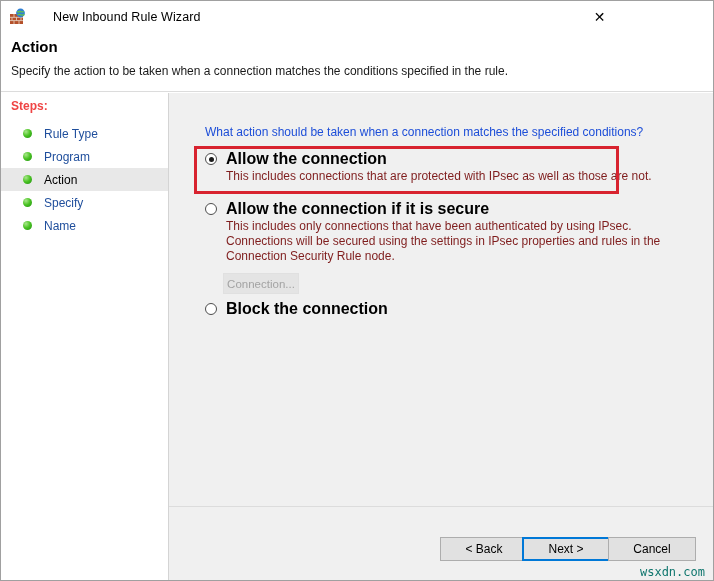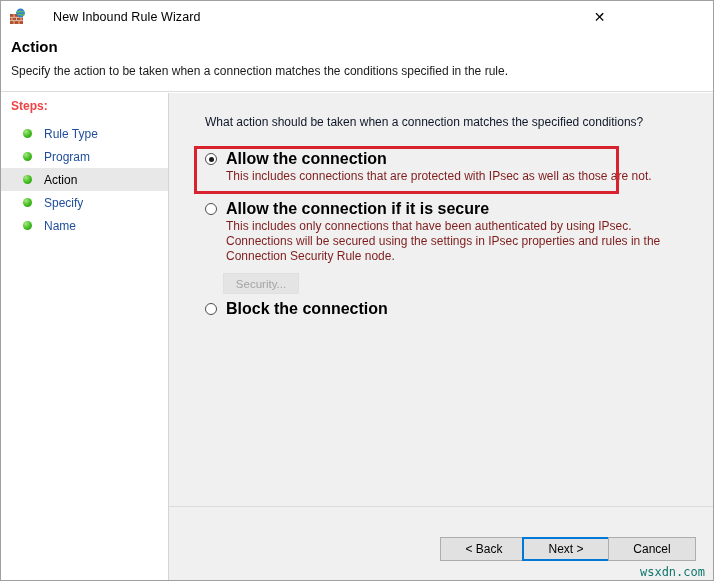--- a/index.html
+++ b/index.html
@@ -142,23 +142,23 @@
     left: 168px;
     top: 92px;
     width: 544px;
     height: 488px;
     background: #f0f0f0;
     box-sizing: border-box;
   }
   #question {
     position: absolute;
     left: 36px;
-    top: 22px;
-    font-size: 12px;
-    color: #0f172a;
+    top: 32px;
+    font-size: 12px;
+    color: #1d4ed8;
   }
 
   .option {
     position: absolute;
     left: 36px;
     width: 470px;
   }
   .opt-head {
     display: flex;
     align-items: flex-start;
@@ -345,21 +345,21 @@
     <div id="highlight-box"></div>
 
     <div class="option" id="option-secure">
       <div class="opt-head">
         <span class="radio"></span>
         <span class="opt-title">Allow the connection if it is secure</span>
       </div>
       <div class="opt-desc">This includes only connections that have been authenticated by using IPsec.  Connections will be secured using the settings in IPsec properties and rules in the Connection Security Rule node.</div>
     </div>
 
-    <div id="customize-button">Security...</div>
+    <div id="customize-button">Connection...</div>
 
     <div class="option" id="option-block">
       <div class="opt-head">
         <span class="radio"></span>
         <span class="opt-title">Block the connection</span>
       </div>
     </div>
   </div>
 
   <div id="footer">

